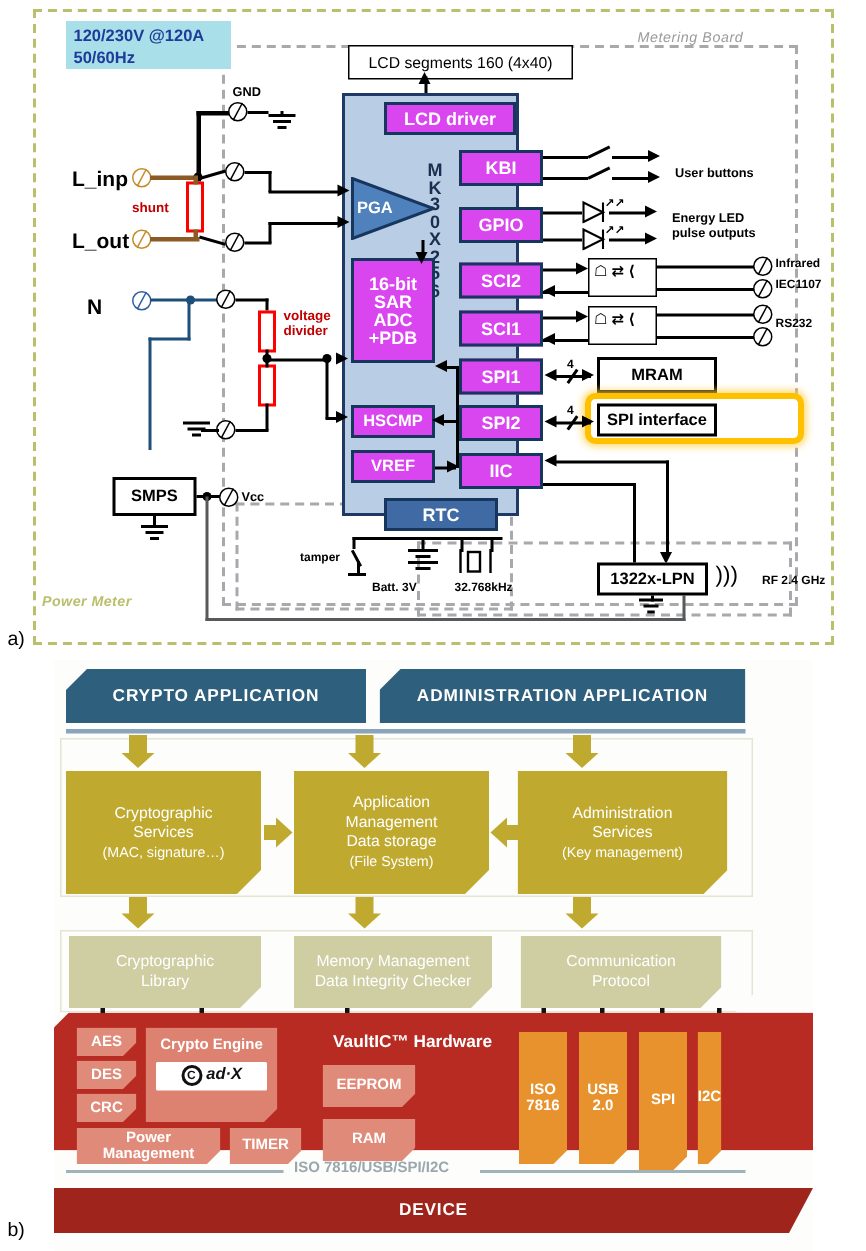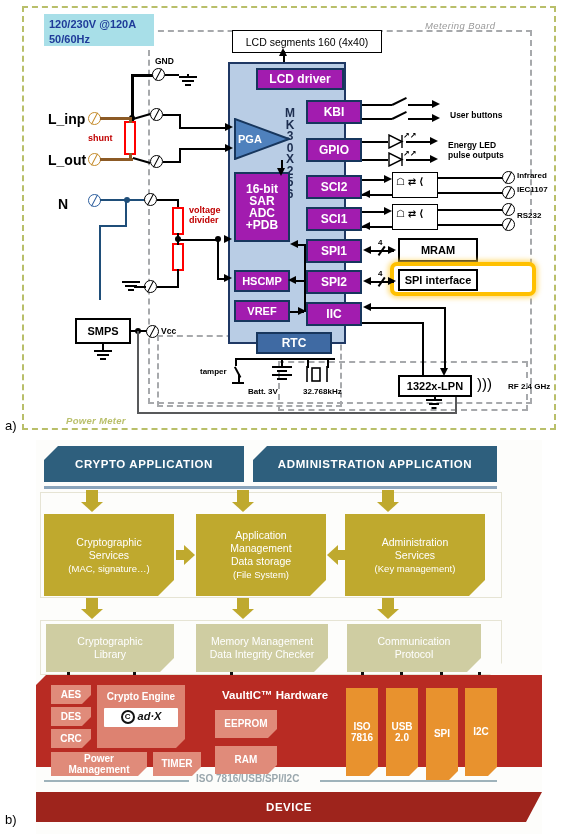--- a/index.html
+++ b/index.html
@@ -14,36 +14,36 @@
       border:2px dashed #b9bf6a;background:#ffffff;box-sizing:border-box;}
   .frame-inner{position:absolute;left:148px;top:30px;width:384px;height:374px;
       border:2px dashed #a7a9ac;box-sizing:border-box;}
   .frame-rtc{position:absolute;left:157px;top:335px;width:185px;height:72px;
       border:2px dashed #a7a9ac;box-sizing:border-box;}
   .frame-rf{position:absolute;left:278px;top:361px;width:250px;height:50px;
       border:2px dashed #a7a9ac;box-sizing:border-box;}
 
   .lbl-metering{position:absolute;left:425px;top:20px;font-size:9.5px;
       font-style:italic;color:#9a9a9a;letter-spacing:.4px;}
-  .lbl-powermeter{position:absolute;left:28px;top:415px;font-size:9.5px;
-      font-style:italic;font-weight:bold;color:#b9bf6a;letter-spacing:.3px;margin-left:38px;}
+  .lbl-powermeter{position:absolute;left:28px;top:396px;font-size:9.5px;
+      font-style:italic;font-weight:bold;color:#b9bf6a;letter-spacing:.3px;}
   .lbl-a{position:absolute;left:5px;top:418px;font-size:13px;color:#000;}
   .lbl-b{position:absolute;left:5px;top:812px;font-size:13px;color:#000;}
 
   .volt-badge{position:absolute;left:44px;top:14px;width:110px;height:32px;
       background:#a8dfe8;color:#1f3b99;font-size:11px;font-weight:bold;
       line-height:15px;padding:3px 0 0 5px;box-sizing:border-box;}
 
   
   .mcu{position:absolute;left:228px;top:62px;width:118px;height:282px;
       background:#b9cde5;border:2px solid #1f3864;box-sizing:border-box;}
   .mcu-name{position:absolute;left:283px;top:108px;width:14px;
       font-size:12px;font-weight:bold;color:#1c2d4f;line-height:11.5px;
       text-align:center;letter-spacing:0px;}
-  .blk{position:absolute;background:#a21caf;border:2px solid #17365d;
+  .blk{position:absolute;background:#d946ef;border:2px solid #17365d;
       color:#ffffff;font-weight:bold;font-size:12px;display:flex;
       align-items:center;justify-content:center;box-sizing:border-box;
       text-align:center;line-height:12px;}
   .blk.dk{background:#3f6aa3;}
   .peri{position:absolute;left:306px;width:56px;height:24px;}
 
   .extbox{position:absolute;background:#ffffff;border:2px solid #000;
       color:#000;font-weight:bold;font-size:11px;display:flex;
       align-items:center;justify-content:center;box-sizing:border-box;}
   .lcdseg{position:absolute;left:232px;top:30px;width:148px;height:21px;
@@ -551,21 +551,21 @@
     <span>ISO</span>
     <span>7816</span>
   </div>
   <div class="hblk orange" style="left:386px;top:248px;width:32px;height:88px;">
     <span>USB</span>
     <span>2.0</span>
   </div>
   <div class="hblk orange" style="left:426px;top:248px;width:32px;height:92px;">
     <span>SPI</span>
   </div>
-  <div class="hblk orange" style="left:465px;top:248px;width:32px;height:88px;">
+  <div class="hblk orange" style="left:465px;top:248px;width:16px;height:88px;">
     <span>I2C</span>
   </div>
 
   <div class="iso-line" style="left:44px;top:340px;width:145px;"></div>
   <div class="iso-lbl" style="left:196px;top:333px;">ISO 7816/USB/SPI/I2C</div>
   <div class="iso-line" style="left:320px;top:340px;width:177px;"></div>
 
   <div class="device">DEVICE</div>
 </div>
 

